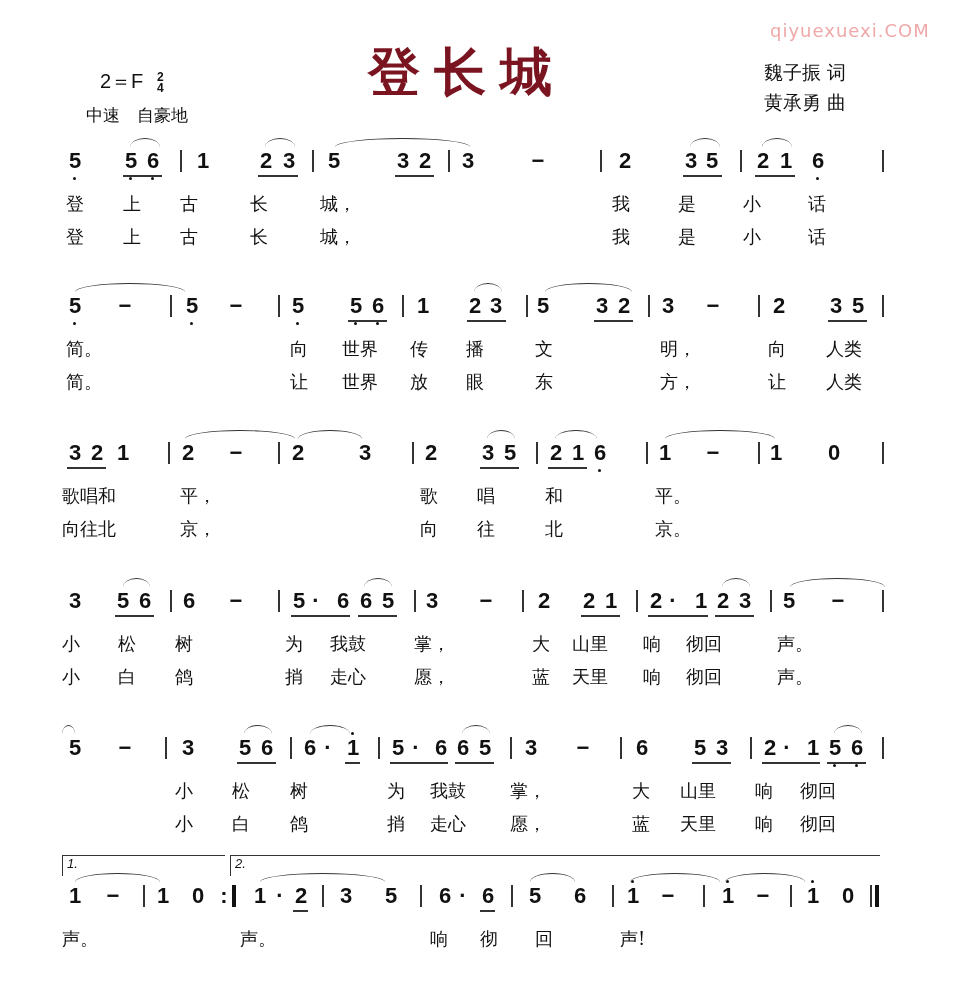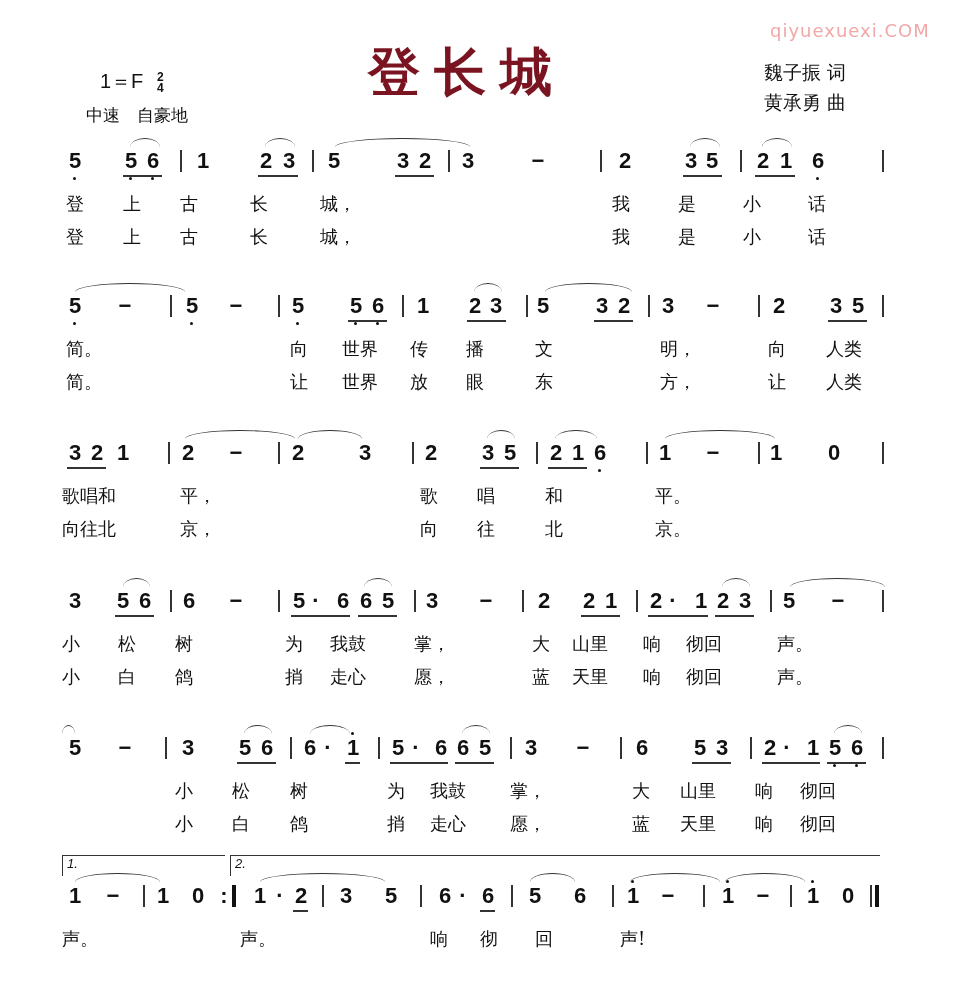--- a/index.html
+++ b/index.html
@@ -19,21 +19,21 @@
   .slur{position:absolute;border-top:1.5px solid #333;border-radius:50% 50% 0 0 / 100% 100% 0 0;height:8px;}
   .ly{position:absolute;font-size:18px;font-family:"DejaVu Serif",serif;}
   .volta{position:absolute;border-left:1.5px solid #333;border-top:1.5px solid #333;height:20px;font-size:13px;font-style:italic;padding-left:4px;}
 </style>
 </head>
 <body>
 
 <div class="abs watermark">qiyuexuexi.COM</div>
 <div class="abs title">登长城</div>
 <div class="abs key">
-  <span>1＝F</span>
+  <span>2＝F</span>
   <span class="frac">
     <span>2</span><br>
     <span>4</span>
   </span>
 </div>
 <div class="abs tempo">中速　自豪地</div>
 <div class="abs credit" style="left:764px;top:60px;">魏子振 词</div>
 <div class="abs credit" style="left:764px;top:90px;">黄承勇 曲</div>
 
 <div id="score">

